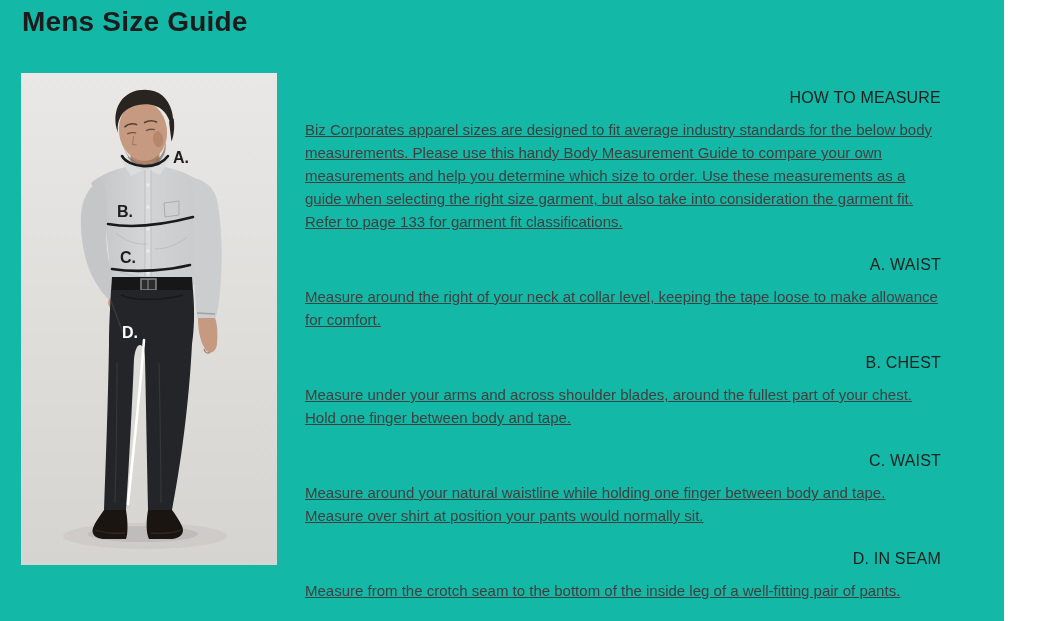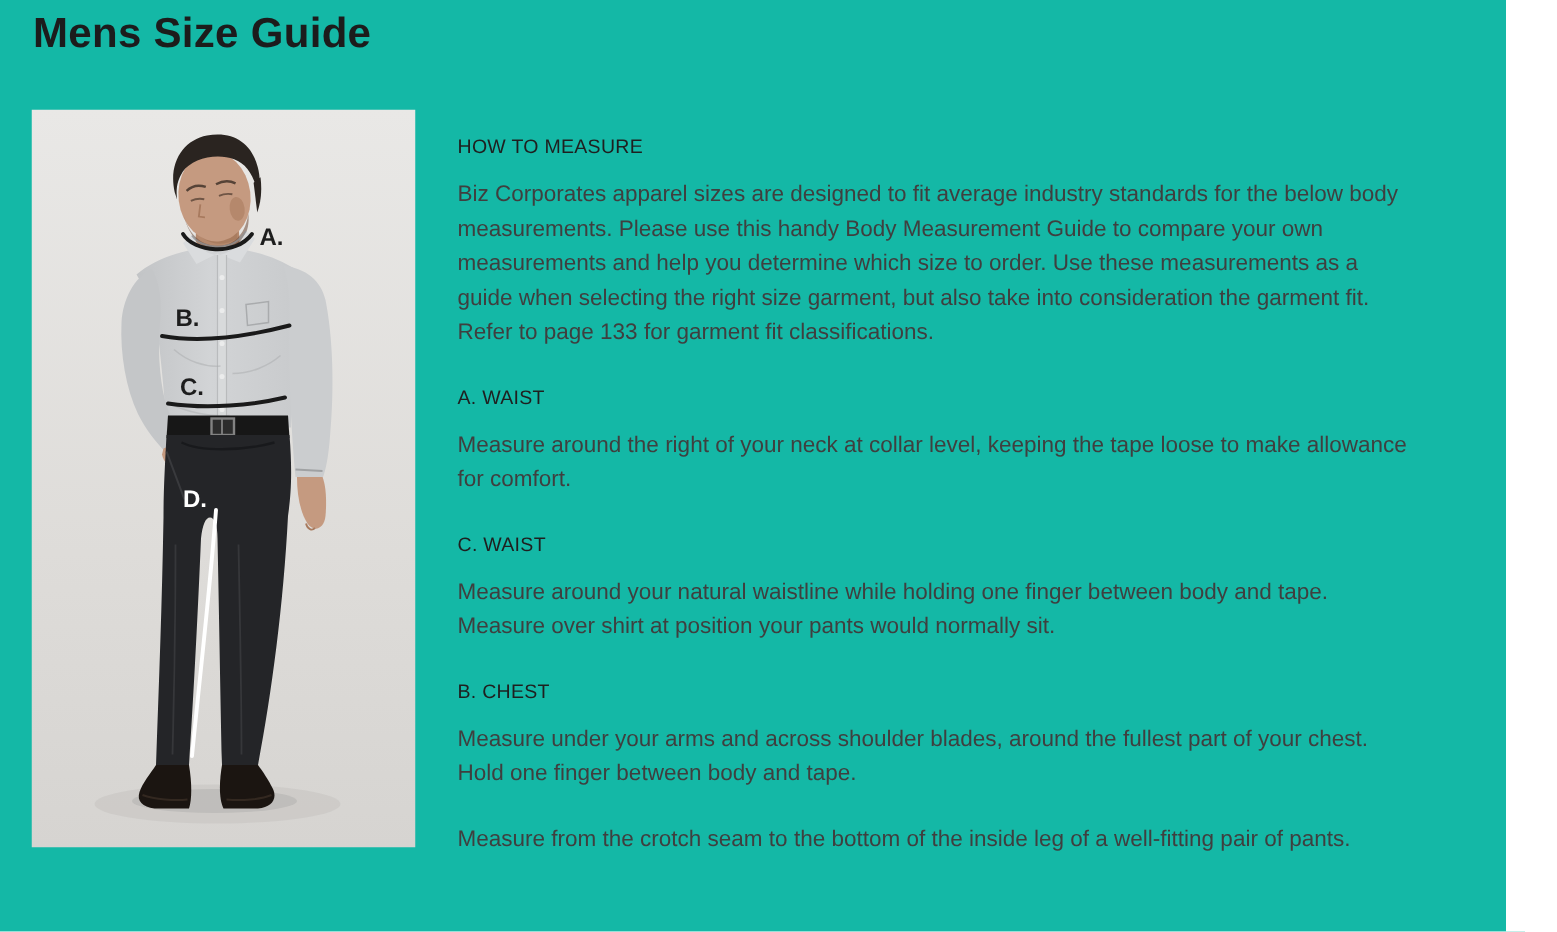--- a/index.html
+++ b/index.html
@@ -20,26 +20,27 @@
     position:absolute; left:21px; top:73px;
     width:256px; height:492px;
   }
   .figure-wrap svg { display:block; }
   .text-col {
     position:absolute; left:305px; top:87px; width:636px;
     color:#404040;
   }
   .section { margin:0; }
   .section h2, .section h3 {
-    font-size:13px; font-weight:500; color:#1f1f1f;
-    line-height:22px; margin:0 0 9px 0; letter-spacing:0.2px;
+    font-size:16px; font-weight:500; color:#1f1f1f;
+    line-height:22px; margin:0 0 9px 0; letter-spacing:0.2px;text-align:right;
   }
   .section p {
     font-size:15px; line-height:23px; color:#3f3f3f;
     margin:0 0 21px 0;
+    text-decoration:underline;
   }
   .svg-label { font-family:"Liberation Sans", sans-serif; font-weight:bold; font-size:16px; }
 </style>
 </head>
 <body>
 
 <div class="page">
 
   <h1 class="page-title">Mens Size Guide</h1>
 
@@ -151,27 +152,28 @@
       <h2>HOW TO MEASURE</h2>
       <p>Biz Corporates apparel sizes are designed to fit average industry standards for the below body measurements. Please use this handy Body Measurement Guide to compare your own measurements and help you determine which size to order. Use these measurements as a guide when selecting the right size garment, but also take into consideration the garment fit. Refer to page 133 for garment fit classifications.</p>
     </div>
 
     <div class="section">
       <h3>A. WAIST</h3>
       <p>Measure around the right of your neck at collar level, keeping the tape loose to make allowance for comfort.</p>
     </div>
 
     <div class="section">
+      <h3>B. CHEST</h3>
+      <p>Measure under your arms and across shoulder blades, around the fullest part of your chest. Hold one finger between body and tape.</p>
+    </div>
+
+    <div class="section">
       <h3>C. WAIST</h3>
       <p>Measure around your natural waistline while holding one finger between body and tape. Measure over shirt at position your pants would normally sit.</p>
     </div>
 
     <div class="section">
-      <h3>B. CHEST</h3>
-      <p>Measure under your arms and across shoulder blades, around the fullest part of your chest. Hold one finger between body and tape.</p>
-    </div>
-
-    <div class="section">
+      <h3>D. IN SEAM</h3>
       <p>Measure from the crotch seam to the bottom of the inside leg of a well-fitting pair of pants.</p>
     </div>
 
   </div>
 </div>
 
 </body></html>

